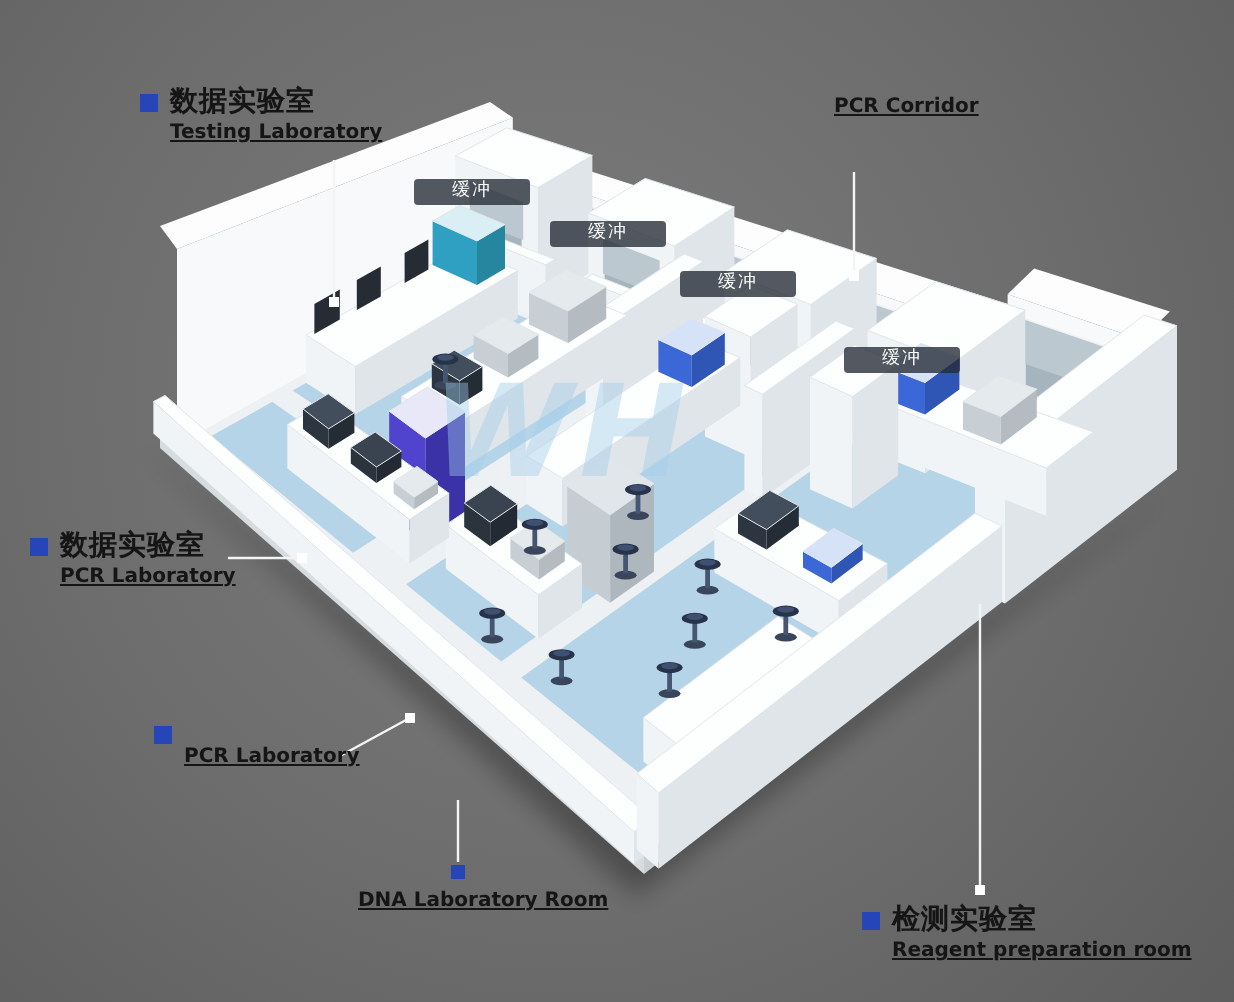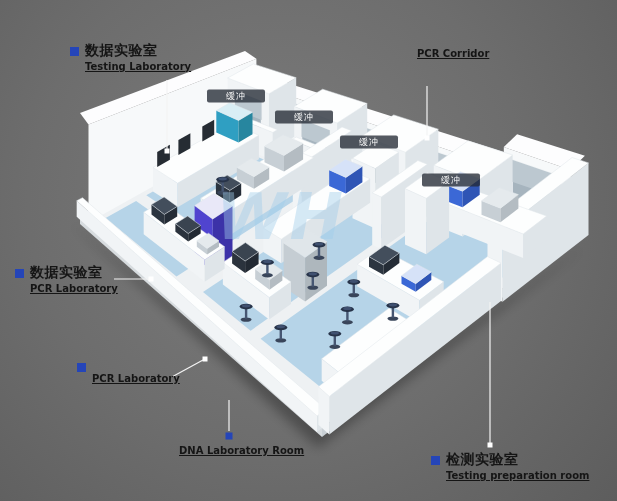--- a/index.html
+++ b/index.html
@@ -267,16 +267,16 @@
 
   <div class="callout center" style="left:179px;top:444px">
     <div class="en">DNA Laboratory Room</div>
   </div>
 
   <div class="callout" style="left:431px;top:451px">
     <div class="zrow">
       <span class="bullet"></span>
       <span class="zh">检测实验室</span>
     </div>
-    <div class="en">Testing preparation room</div>
+    <div class="en">Reagent preparation room</div>
   </div>
 
 </div>
 
 </body></html>

